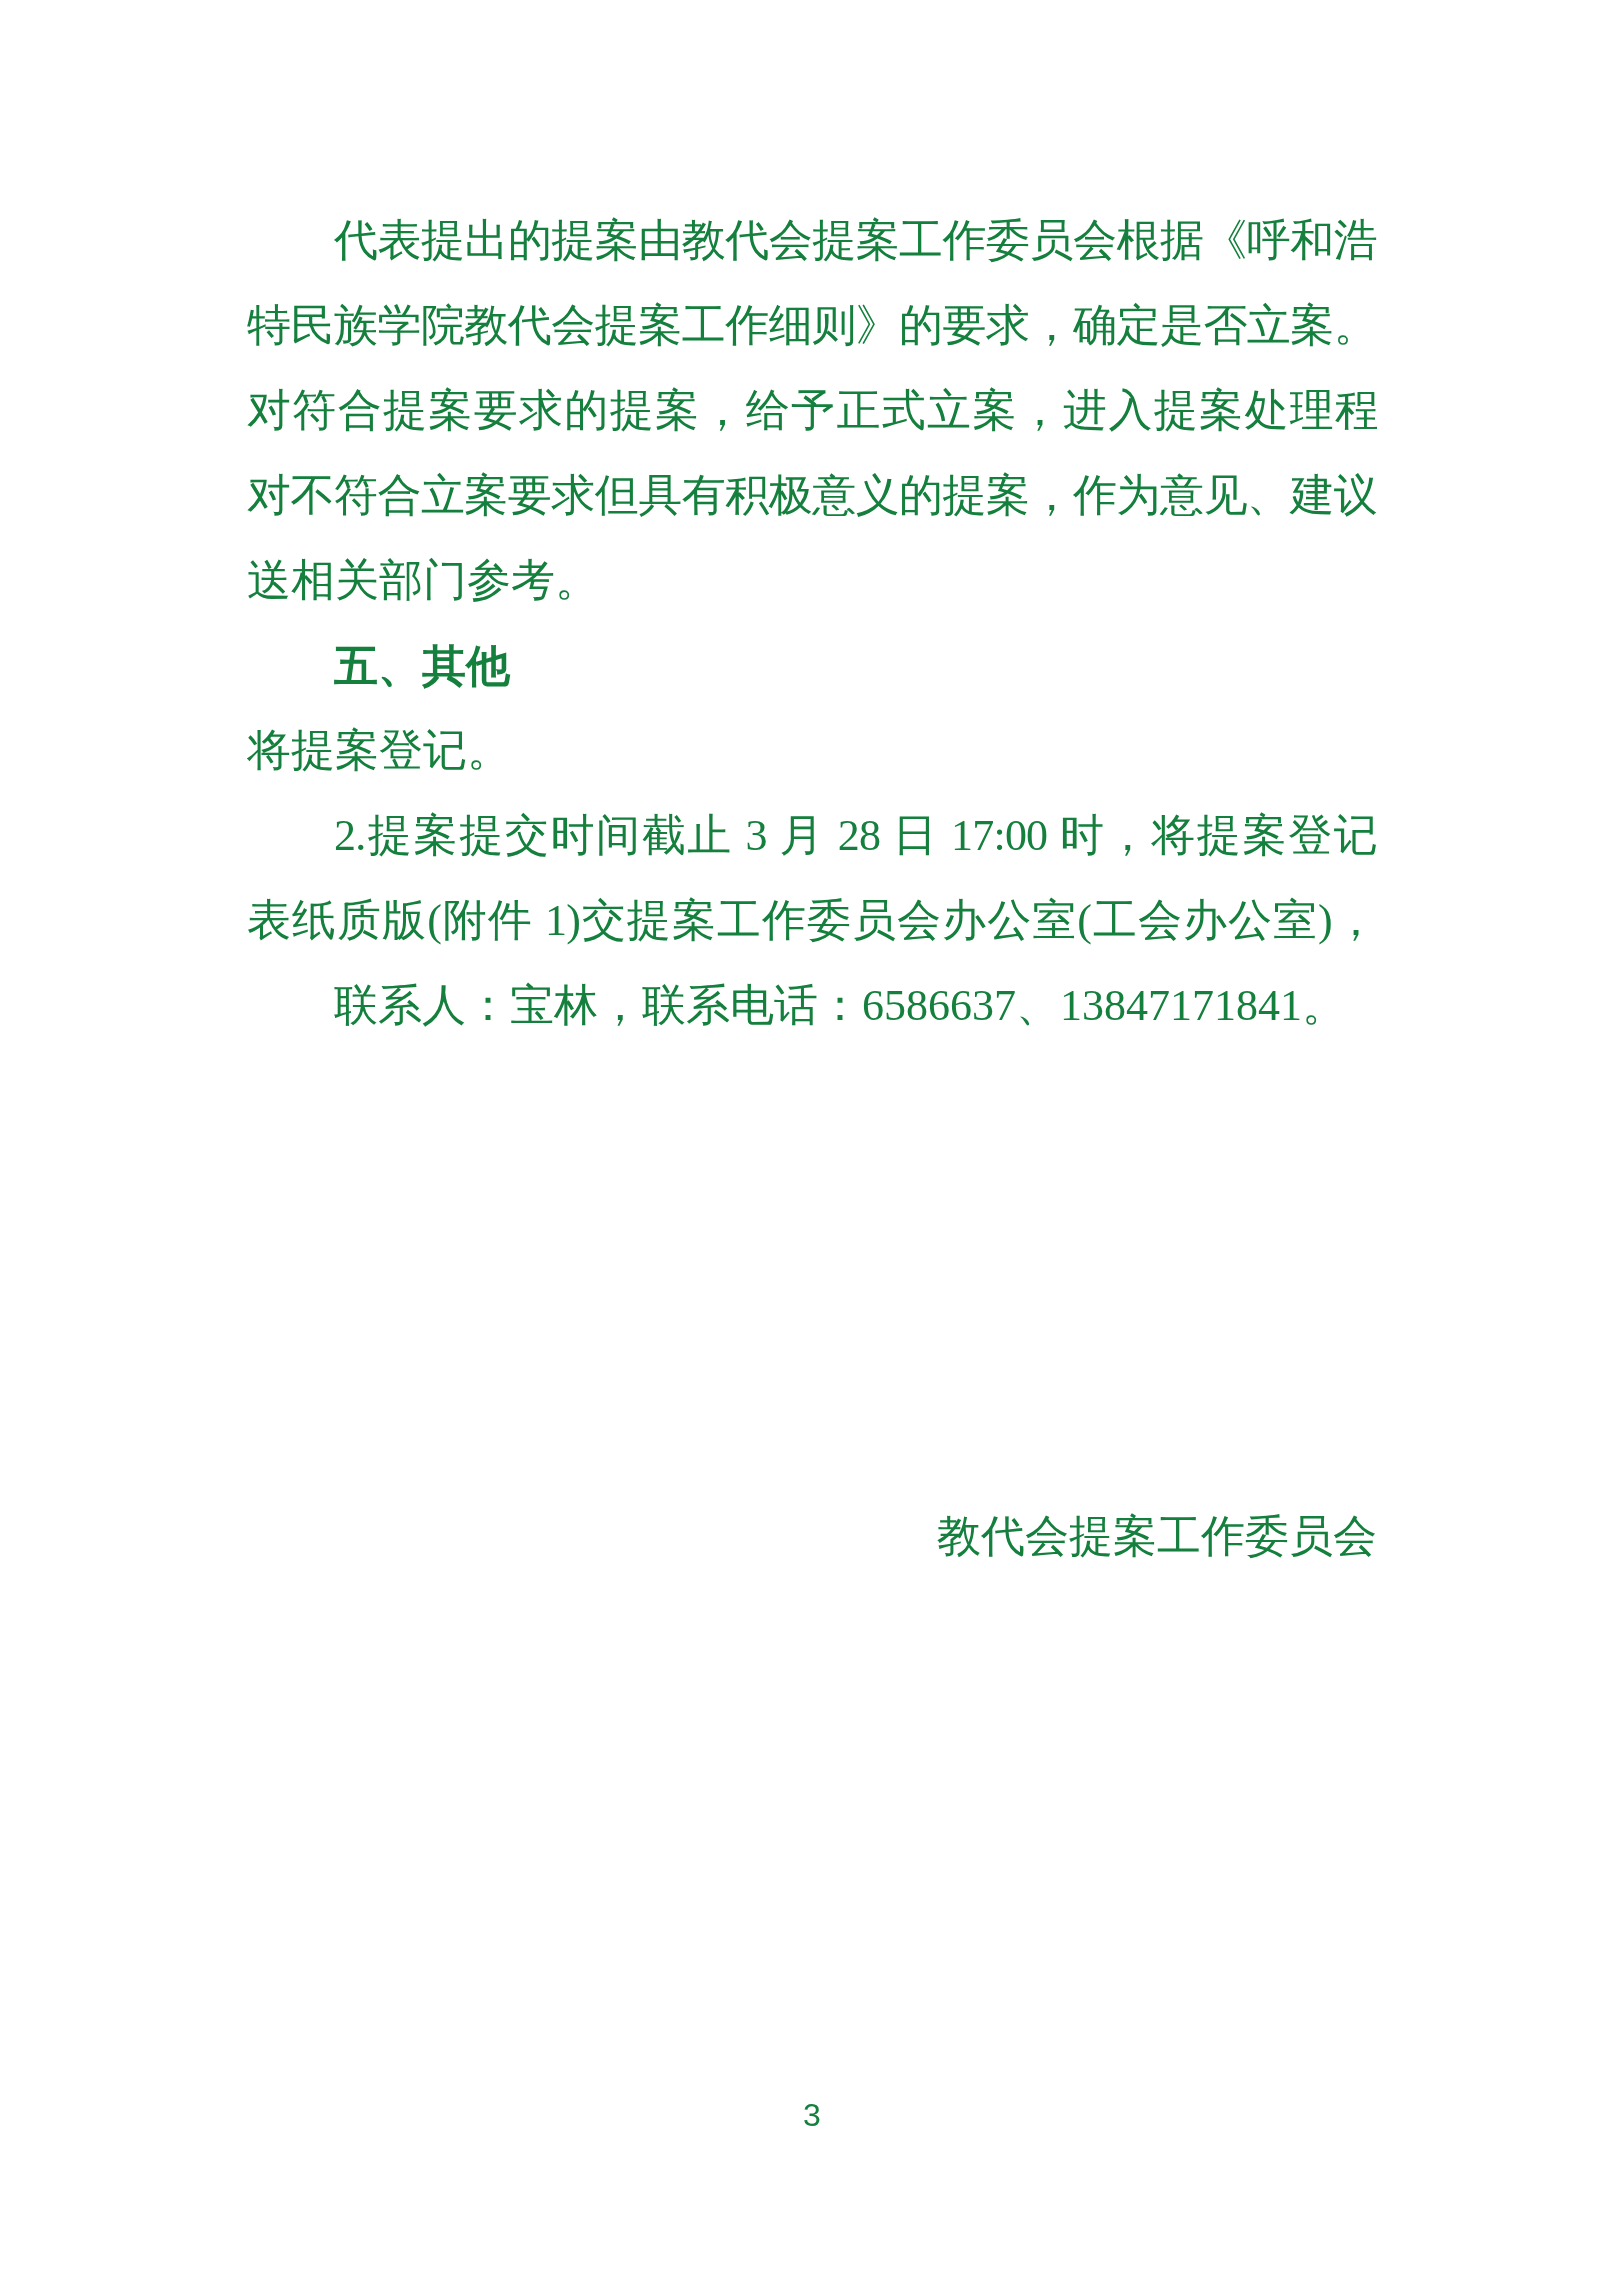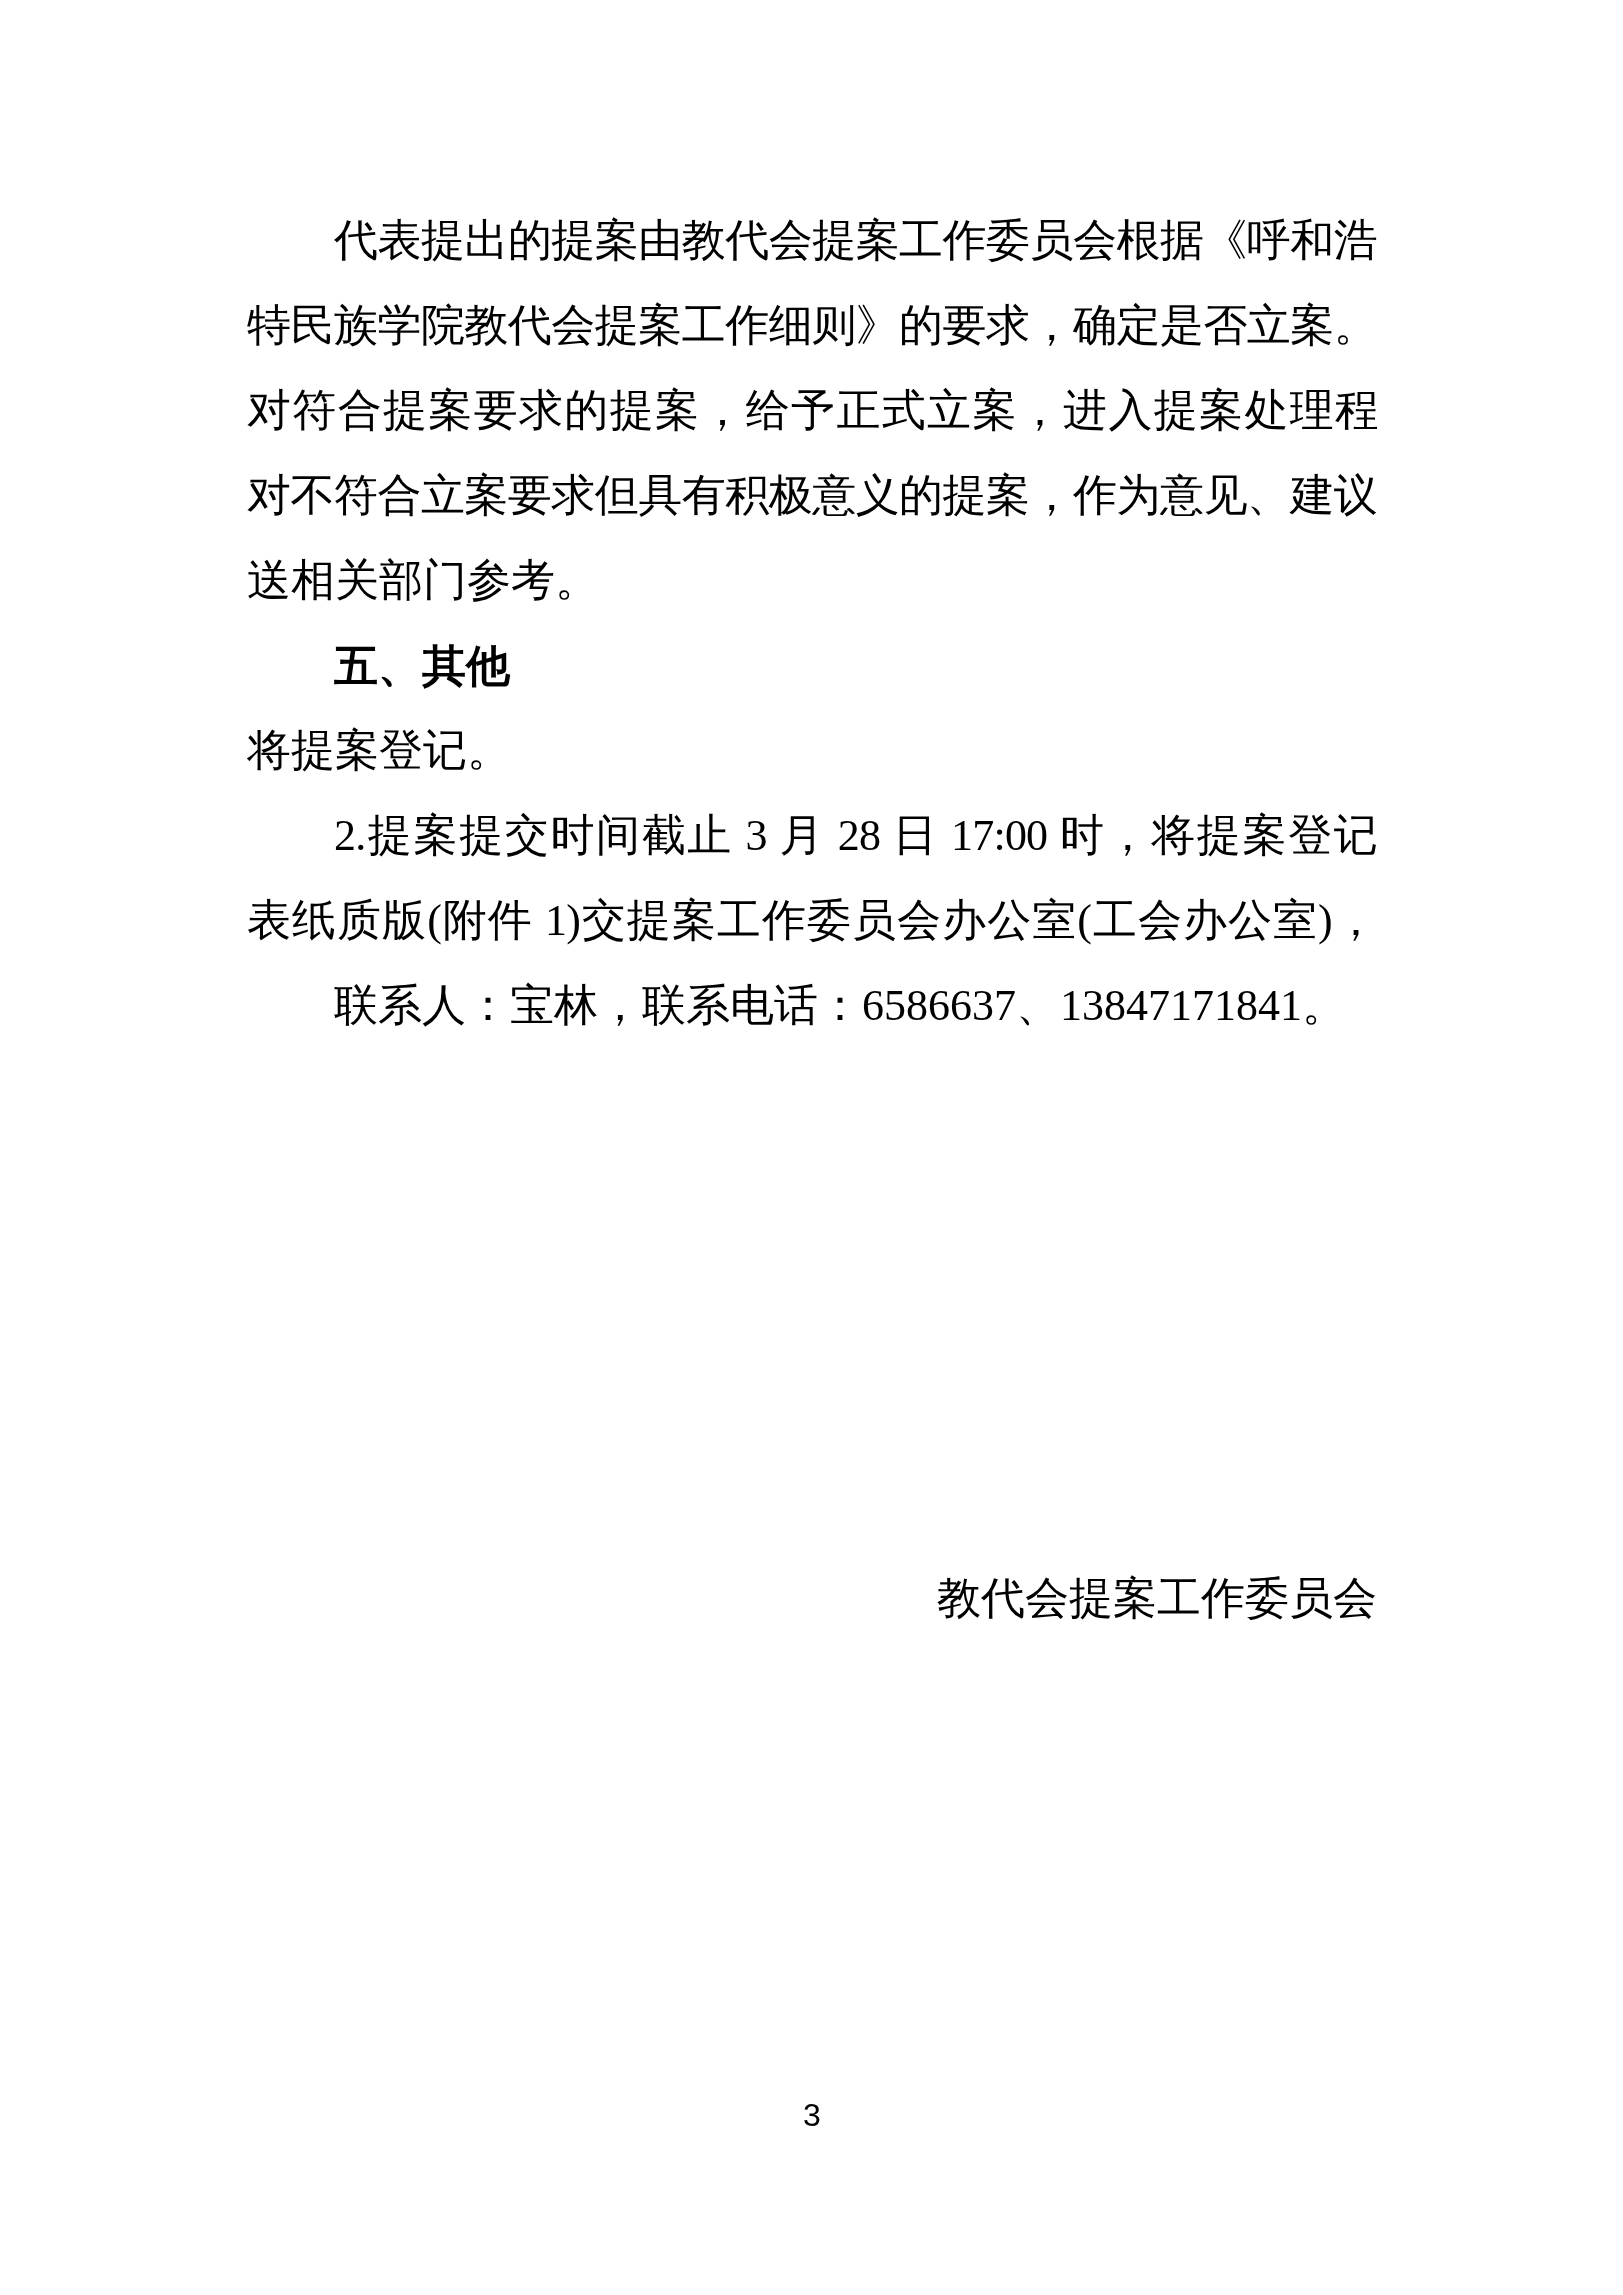--- a/index.html
+++ b/index.html
@@ -1,21 +1,21 @@
 <!DOCTYPE html>
 <html style="font-size:12.7px"><head>
 <meta charset="utf-8">
 <style>
   html, body { margin: 0; padding: 0; background: #ffffff; }
   .page {
     position: relative;
     width: 1384px;
     height: 2295px;
     background: #ffffff;
-    color: #000000;
+    color: #15803d;
     font-family: "Liberation Serif", "DejaVu Serif", serif;
     overflow: hidden;
   }
   .textarea {
     position: absolute;
     left: 247px;
     top: 198px;
     width: 1130px;
   }
   .line {
@@ -37,21 +37,21 @@
     font-weight: 700;
   }
   .email {
     text-decoration: underline;
     text-decoration-thickness: 3.2px;
     text-underline-offset: 9.5px;
   }
   .sig-block {
     position: absolute;
     left: 247px;
-    top: 1556px;
+    top: 1494px;
     width: 1130px;
   }
   .sig-org { text-align: right; }
   .sig-date { text-align: right; padding-right: 30px; box-sizing: border-box; }
   .footer {
     position: absolute;
     left: 0;
     top: 2093px;
     width: 1624px;
     text-align: center;

